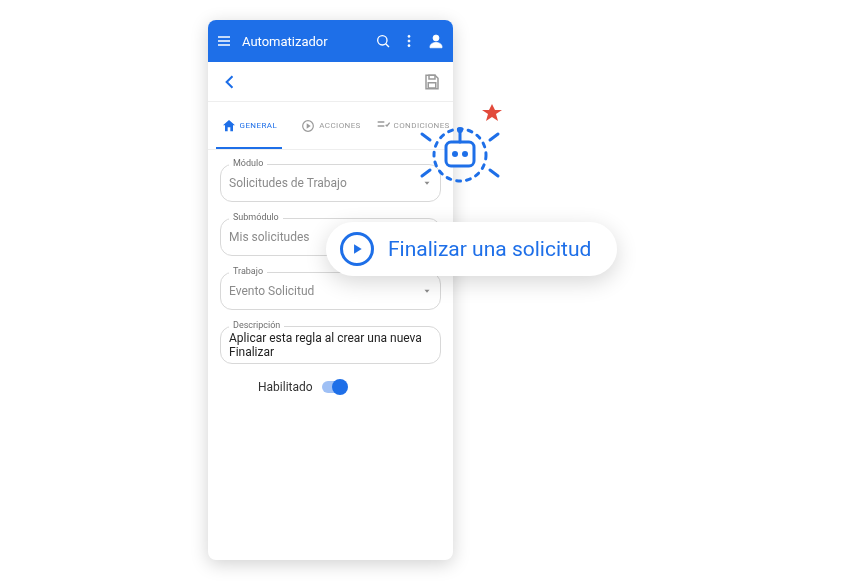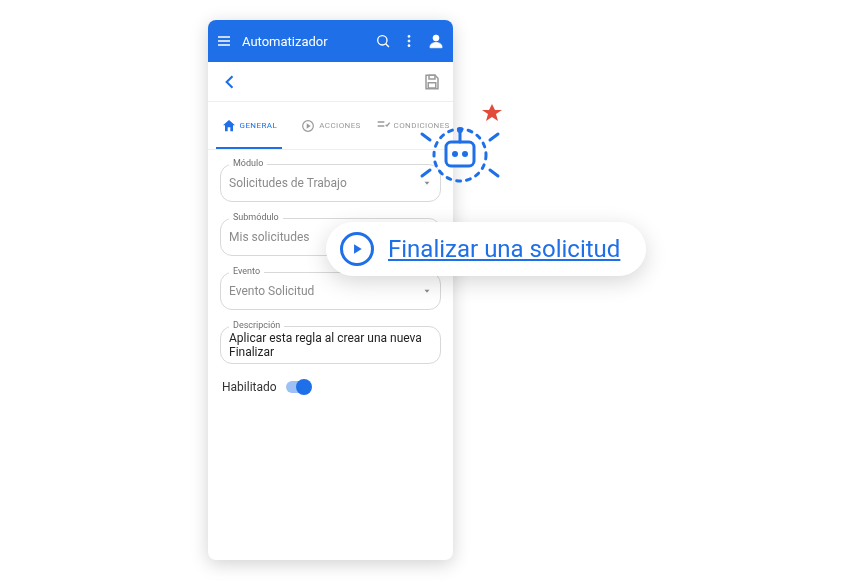--- a/index.html
+++ b/index.html
@@ -99,20 +99,21 @@
   }
   .field.desc .value { color:#222; }
   .chev { color:#8b8b8b; }
   .toggle-row{
     display:flex;
     align-items:center;
     gap:9px;
     font-size:12px;
     color:#333;
     padding-left:2px;
+    margin-left:36px;
   }
   .switch{
     position:relative;
     width:24px;height:12px;
     background:#9fc0f5;
     border-radius:6px;
   }
   .switch::after{
     content:"";
     position:absolute;
@@ -144,24 +145,23 @@
     gap: 14px;
   }
   .chip .play{
     width:34px;height:34px;
     border:3px solid #1e6fe8;
     border-radius:50%;
     display:flex;align-items:center;justify-content:center;
   }
   .chip .play svg{ fill:#1e6fe8; }
   .chip-text{
-    font-size: 24px;
+    font-size: 21px;
     color:#1e6fe8;
     font-weight:400;
-    text-decoration:underline;
   }
   .ico { display:inline-flex; }
 </style>
 </head>
 <body>
 
 <div class="phone">
 
   <div class="appbar">
     <span class="ico">
@@ -255,21 +255,21 @@
       <span class="label">Submódulo</span>
       <span class="value">Mis solicitudes</span>
       <span class="chev ico">
         <svg width="10" height="10" viewBox="0 0 24 24" fill="#8b8b8b">
             <polygon points="6,9 18,9 12,16"></polygon>
           </svg>
       </span>
     </div>
 
     <div class="field">
-      <span class="label">Evento</span>
+      <span class="label">Trabajo</span>
       <span class="value">Evento Solicitud</span>
       <span class="chev ico">
         <svg width="10" height="10" viewBox="0 0 24 24" fill="#8b8b8b">
             <polygon points="6,9 18,9 12,16"></polygon>
           </svg>
       </span>
     </div>
 
     <div class="field desc">
       <span class="label">Descripción</span>

